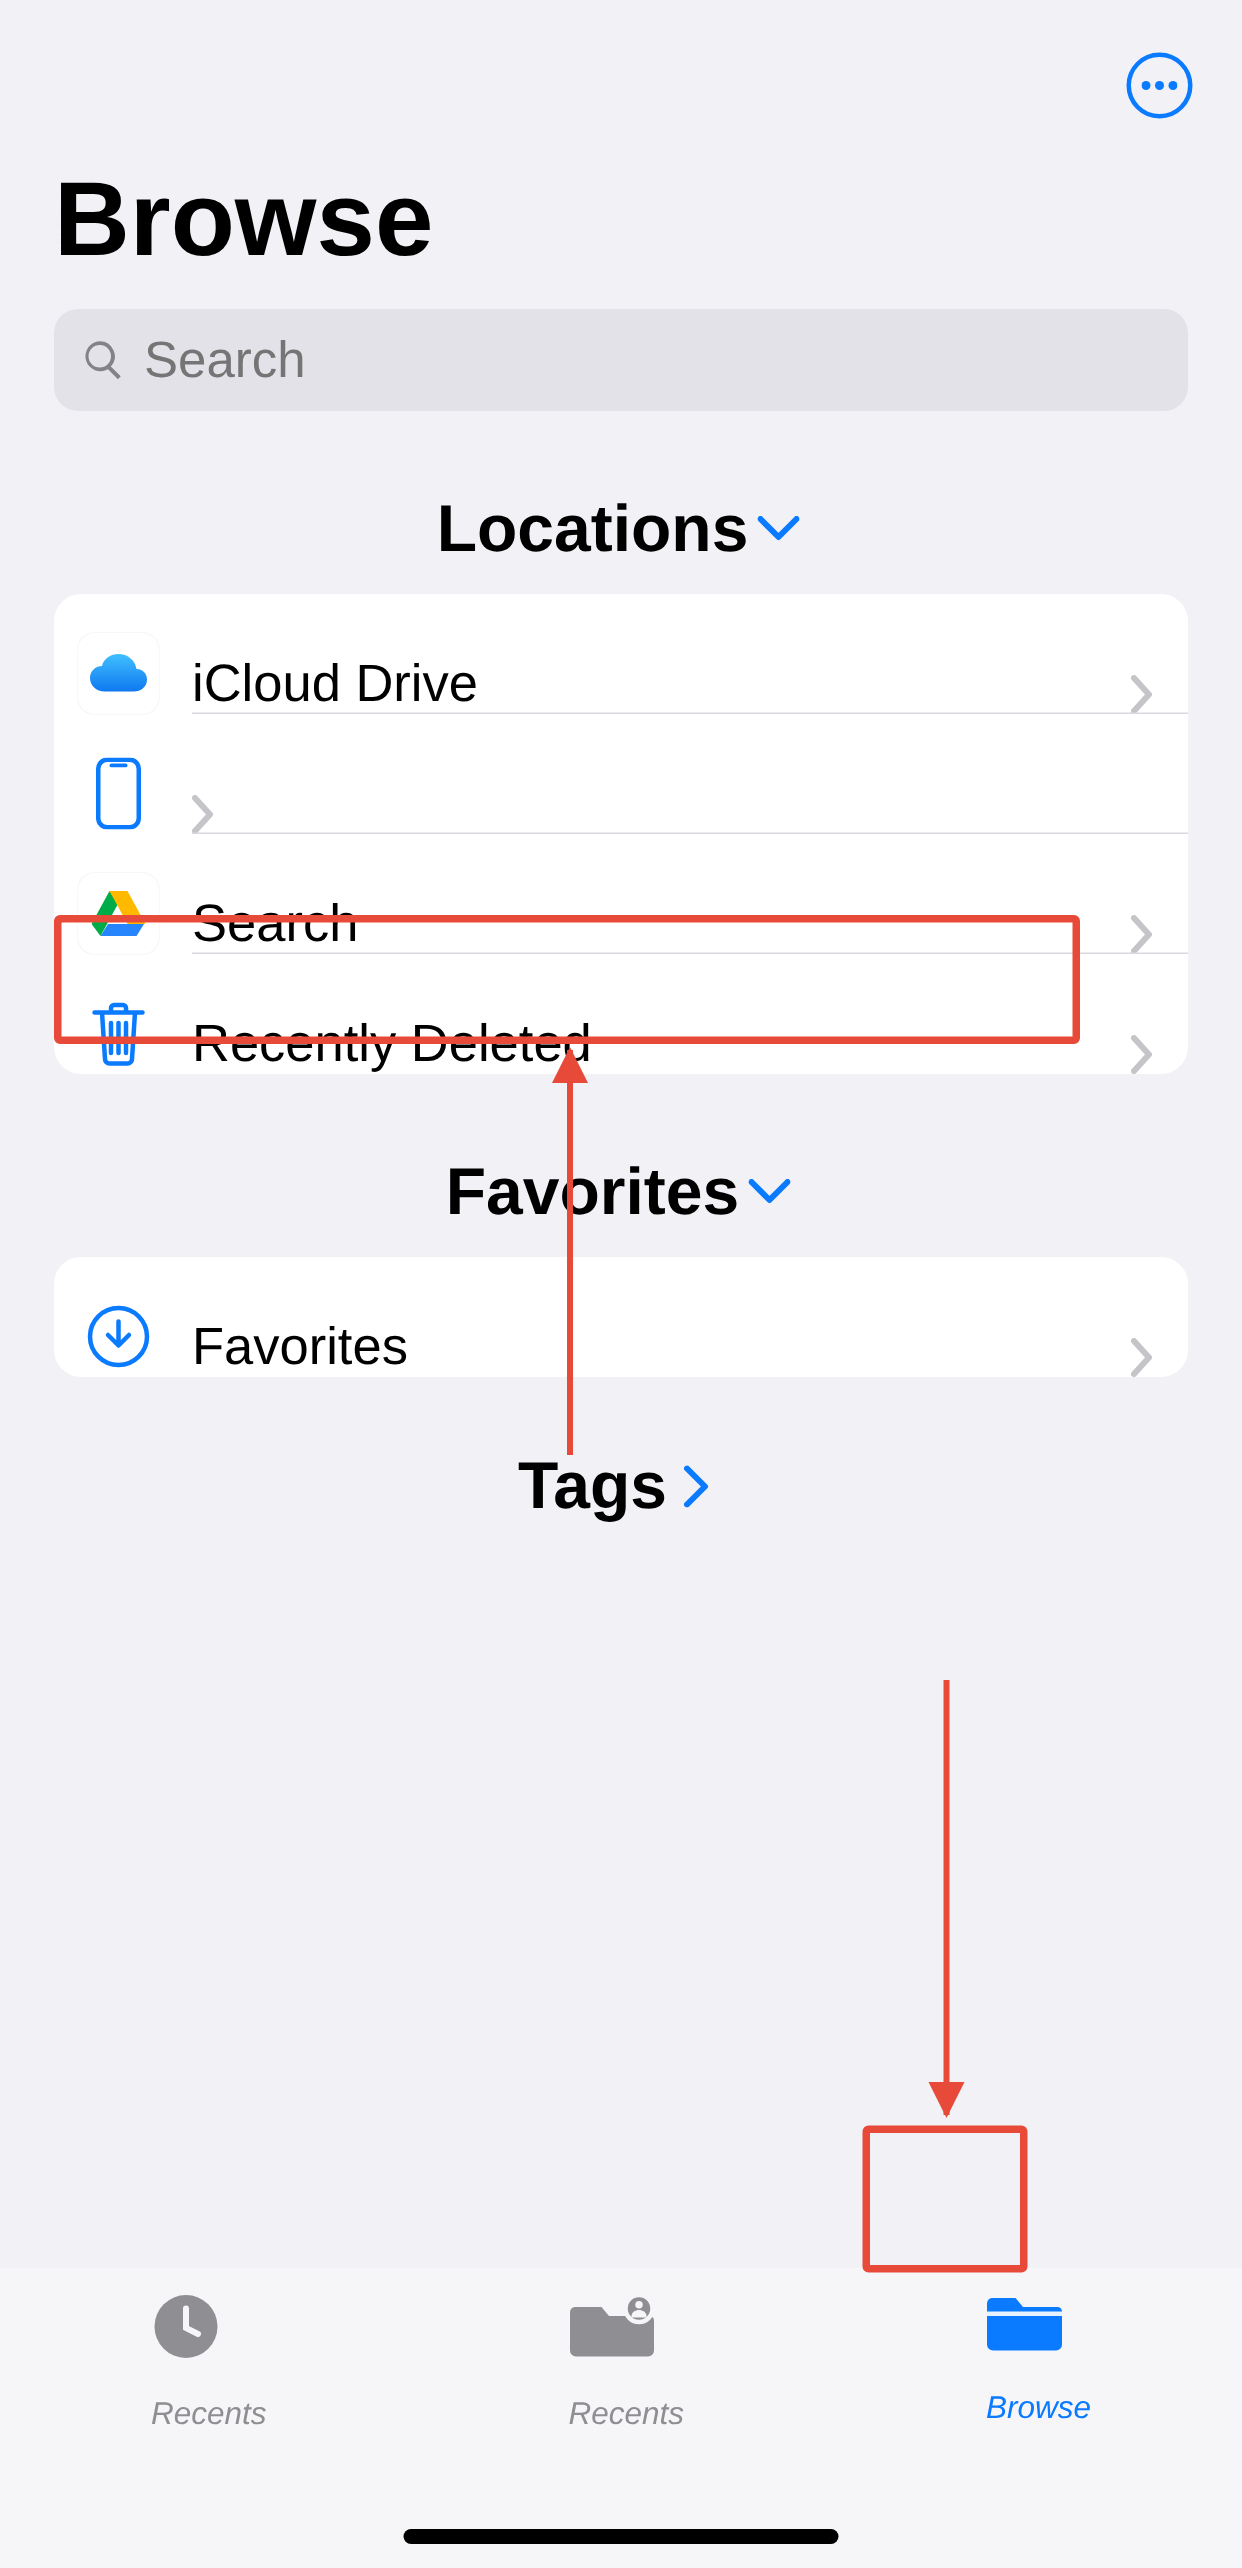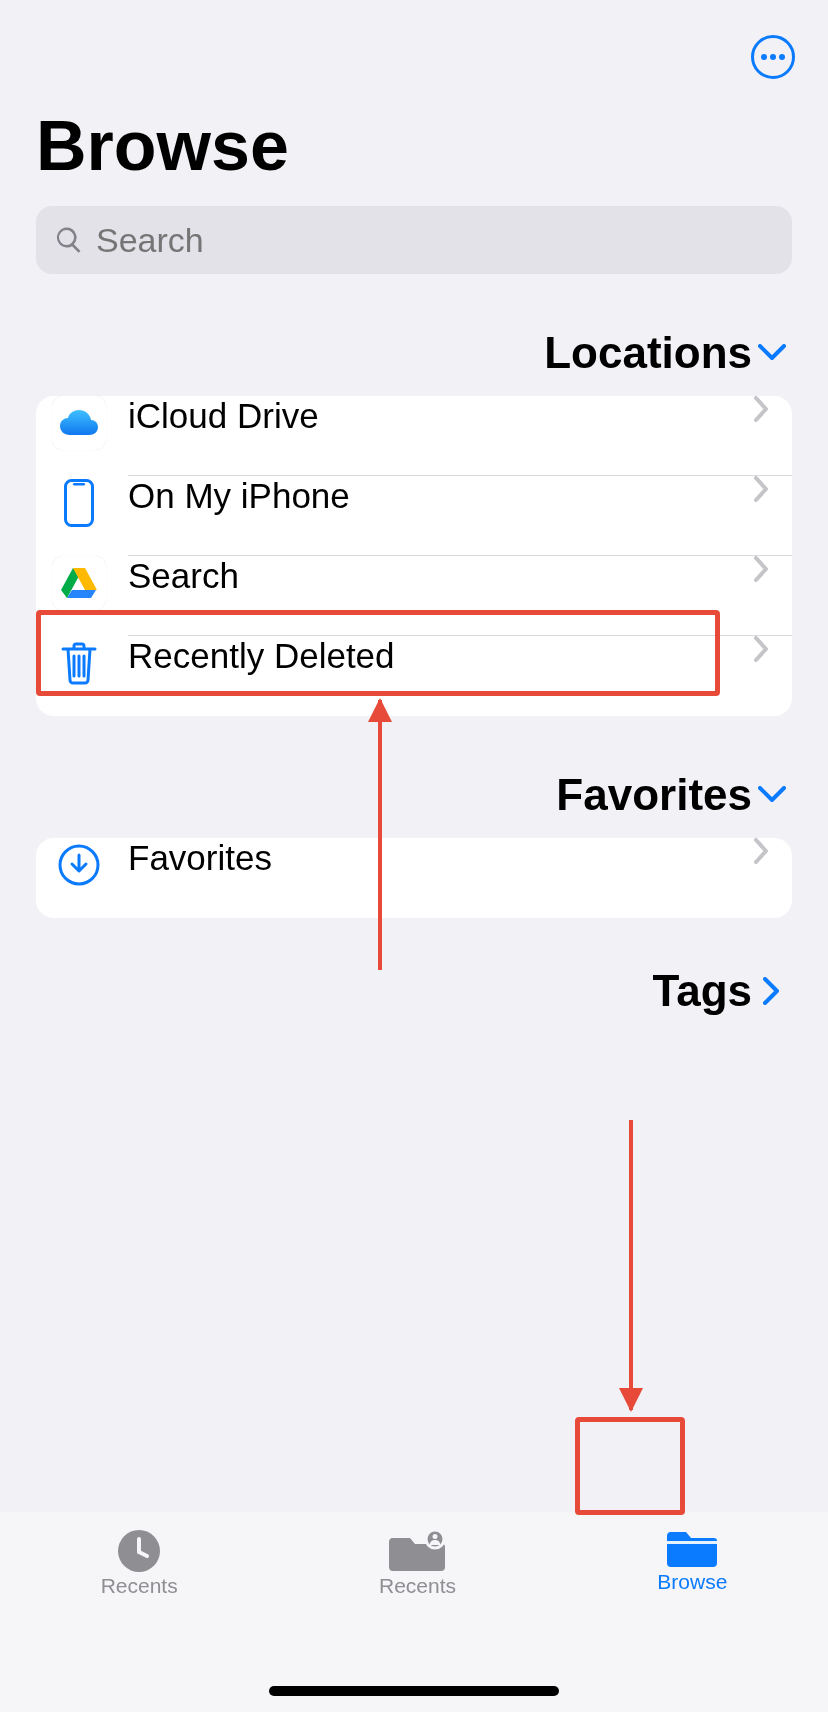--- a/index.html
+++ b/index.html
@@ -5,41 +5,41 @@
     * { margin:0; padding:0; box-sizing:border-box; font-family: -apple-system, "Helvetica Neue", Arial, sans-serif; }
     body { width:828px; height:1712px; background:#f2f1f6; position:relative; overflow:hidden; }
     .header-bar { position:relative; height:78px; }
     .more-btn { position:absolute; top:35px; right:33px; width:44px; height:44px; border:3px solid #0a7aff; border-radius:50%; display:flex; align-items:center; justify-content:center; }
     .more-btn svg { width:24px; height:6px; }
     .page-title { font-size:70px; font-weight:700; letter-spacing:0px; color:#000; margin:28px 0 0 36px; }
     .search-wrap { margin:20px 36px 0 36px; height:68px; background:#e3e2e9; border-radius:16px; display:flex; align-items:center; padding:0 18px; }
     .search-wrap svg { width:30px; height:30px; fill:#838289; margin-right:12px; flex:none; }
     .search-input { border:none; background:transparent; font-size:34px; color:#838289; outline:none; width:100%; }
     .section { margin:54px 0 0 0; padding:0 36px; }
-    .section-header { display:flex; align-items:center; justify-content:flex-end; }
+    .section-header { display:flex; align-items:center; justify-content:center; }
     .section-header h2 { font-size:44px; font-weight:700; color:#000; margin-left:2px; }
     .chev-btn { width:40px; height:40px; display:flex; align-items:center; justify-content:center; }
     .list { margin-top:18px; background:#fff; border-radius:18px; overflow:hidden; }
-    .row { position:relative; display:flex; align-items:flex-start; height:80px; }
+    .row { position:relative; display:flex; align-items:flex-end; height:80px; }
     .row-icon { width:54px; height:54px; margin-left:16px; margin-right:22px; display:flex; align-items:center; justify-content:center; flex:none; }
     .row-label { font-size:35px; color:#000; flex:1; }
     .row-chev { margin-right:24px; flex:none; }
     .sep { position:absolute; left:92px; right:0; bottom:0; height:1px; background:#d9d8df; }
     
     .highlight-recent { position:absolute; left:36px; top:610px; width:684px; height:86px; border:5px solid #e74a38; border-radius:4px; pointer-events:none; z-index:50; }
     
     .arrow1 { position:absolute; left:378px; top:700px; height:270px; width:4px; background:#e74a38; z-index:40; }
     .arrow1:before { content:""; position:absolute; top:-2px; left:-10px; width:0; height:0; border-left:12px solid transparent; border-right:12px solid transparent; border-bottom:24px solid #e74a38; }
     
     .highlight-browse { position:absolute; left:575px; bottom:197px; width:110px; height:98px; border:5px solid #e74a38; border-radius:4px; pointer-events:none; z-index:50; }
     .arrow2 { position:absolute; left:629px; top:1120px; height:290px; width:4px; background:#e74a38; z-index:40; }
     .arrow2:after { content:""; position:absolute; bottom:-2px; left:-10px; width:0; height:0; border-left:12px solid transparent; border-right:12px solid transparent; border-top:24px solid #e74a38; }
     
     .tabbar { position:absolute; left:0; right:0; bottom:0; height:200px; background:#f6f6f8; display:flex; justify-content:space-around; align-items:flex-start; padding-top:16px; }
-    .tab { display:flex; flex-direction:column; align-items:center; gap:0; }
+    .tab { display:flex; flex-direction:column; gap:24px;font-style:italic; }
     .tab-label { font-size:21px; color:#8e8e93; font-weight:500; }
     .tab.active .tab-label { color:#0a7aff; }
     .home-indicator { position:absolute; bottom:16px; left:50%; transform:translateX(-50%); width:290px; height:10px; background:#000; border-radius:8px; }
     .icon-box { background:#fff; border-radius:11px; box-shadow:0 0 1px rgba(0,0,0,.15); }
     .tags-section { margin-top:48px; }
   </style>
 </head>
 <body>
 
 <div class="header-bar">
@@ -91,21 +91,20 @@
       <div class="sep"></div>
     </div>
 
     <div class="row">
       <div class="row-icon">
         <svg width="30" height="48" viewBox="0 0 30 48">
           <rect x="1.5" y="1.5" width="27" height="45" rx="6" fill="none" stroke="#0a7aff" stroke-width="3"></rect>
           <rect x="9" y="4" width="12" height="2.5" rx="1.25" fill="#0a7aff"></rect>
         </svg>
       </div>
-      <div class="row-label">On My iPhone</div>
       <svg class="row-chev" width="14" height="26" viewBox="0 0 14 26">
         <path d="M2 2l10 11L2 24" stroke="#c5c5c9" stroke-width="4" fill="none" stroke-linecap="round" stroke-linejoin="round"></path>
       </svg>
       <div class="sep"></div>
     </div>
 
     <div class="row">
       <div class="row-icon icon-box">
         <svg width="36" height="32" viewBox="0 0 36 32">
           <path fill="#2684fc" d="M6 31l5-8h24l-5 8z"></path>

